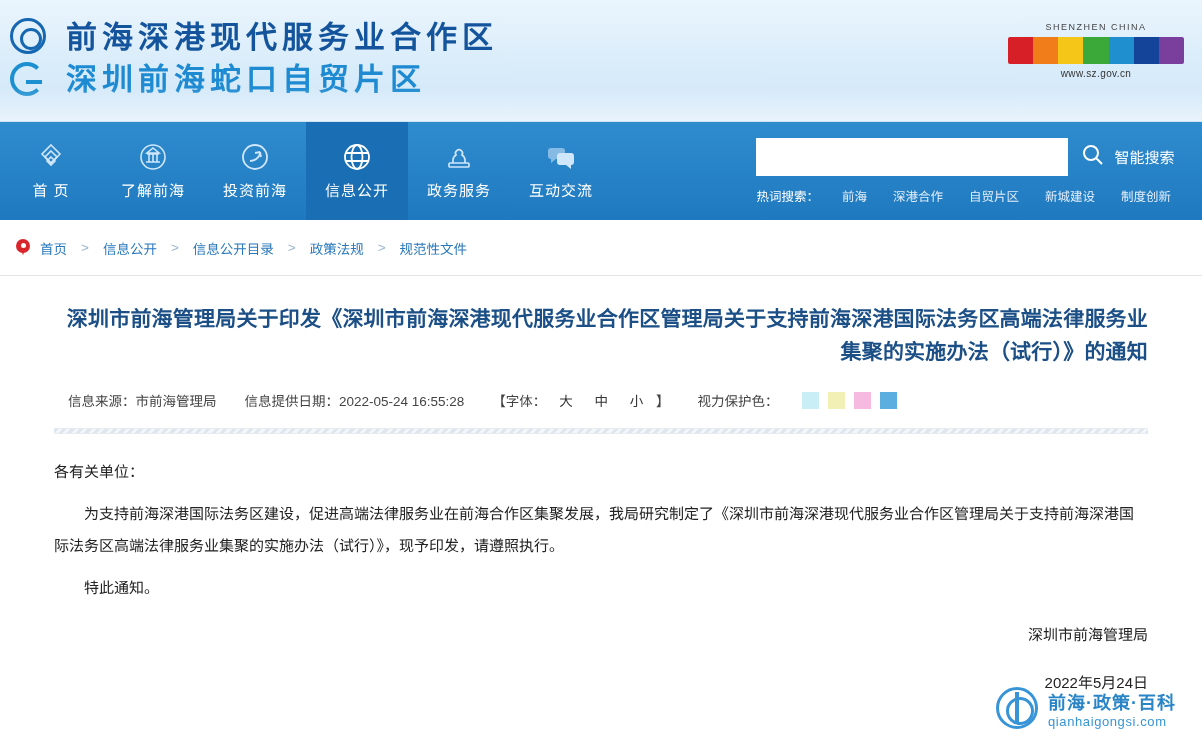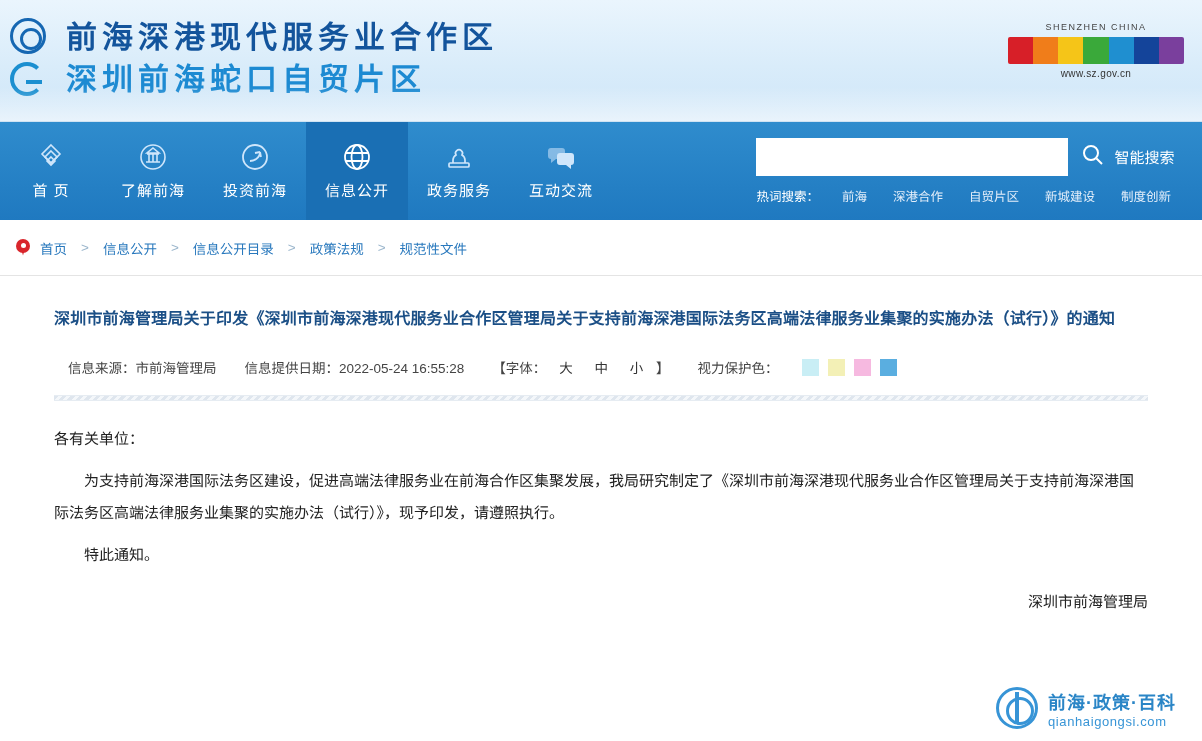--- a/index.html
+++ b/index.html
@@ -110,22 +110,22 @@
   }
   .pin:after{
     content:""; position:absolute; left:5px; top:10px; width:4px;height:7px;background:#d9262c;
     clip-path: polygon(50% 100%, 0 0, 100% 0);
   }
   .pin i{ position:absolute; left:4.5px; top:4.5px; width:5px;height:5px;background:#fff;border-radius:50%; }
 
   
   .article { padding: 26px 54px 0 54px; }
   .art-title {
-    font-size:16px; line-height:33px; font-weight:bold; color:#1b4f86;
-    text-align:left; letter-spacing:.2px;
+    font-size:21px; line-height:33px; font-weight:bold; color:#1b4f86;
+    text-align:right; letter-spacing:.2px;
   }
   .meta {
     margin-top:22px; display:flex; align-items:center; 
     gap:0; font-size:13.5px; color:#444; flex-wrap:nowrap;
   }
   .meta .m-cell { padding:0 14px; white-space:nowrap; }
   .meta .fs-opt { padding:0 9px; cursor:pointer; color:#333; }
   .eye-colors { display:flex; align-items:center; gap:9px; margin-left:10px; }
   .eye-colors span { width:17px; height:17px; display:inline-block; cursor:pointer; }
   .rule {
@@ -333,20 +333,21 @@
       </span>
     </div>
 
     <div class="rule"></div>
 
     <div class="body">
       <p>各有关单位：</p>
       <p class="indent">为支持前海深港国际法务区建设，促进高端法律服务业在前海合作区集聚发展，我局研究制定了《深圳市前海深港现代服务业合作区管理局关于支持前海深港国际法务区高端法律服务业集聚的实施办法（试行）》，现予印发，请遵照执行。</p>
       <p class="indent">特此通知。</p>
       <div class="sign">深圳市前海管理局</div>
+      <div class="sign">2022年5月24日</div>
     </div>
   </div>
 
   <div class="watermark">
     <span class="wm-badge"></span>
     <span class="wm-text">
       <span class="wm-cn" style="display:block">前海·政策·百科</span>
       <span class="wm-en" style="display:block">qianhaigongsi.com</span>
     </span>
   </div>

